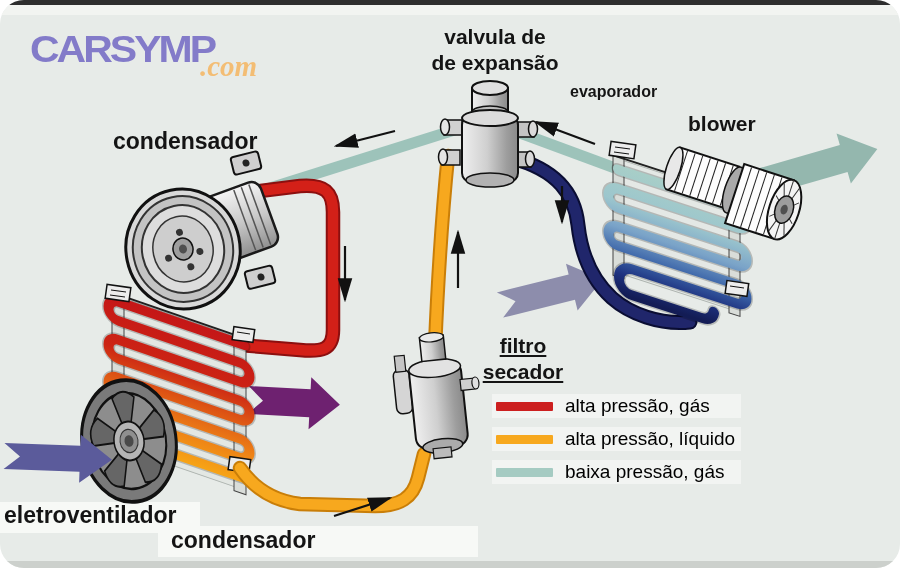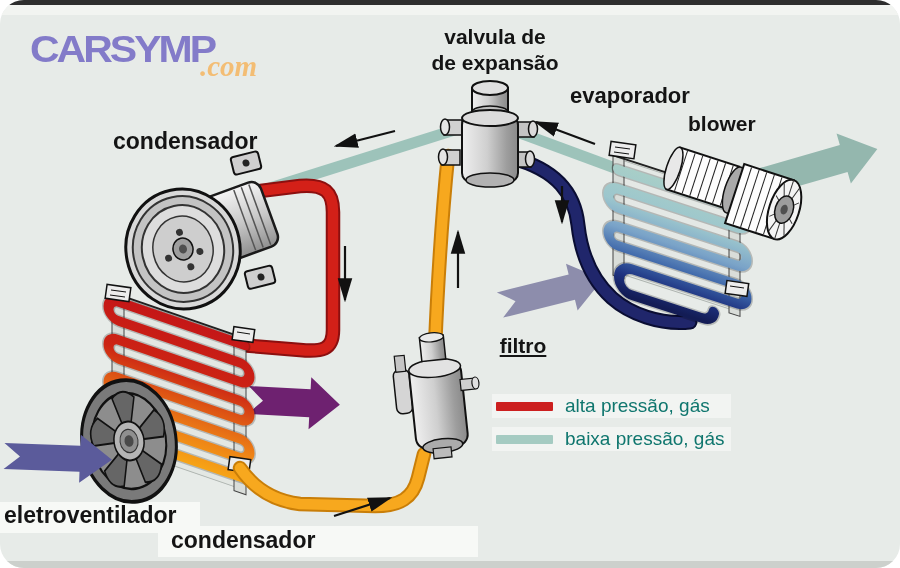--- a/index.html
+++ b/index.html
@@ -9,21 +9,21 @@
   .lbl{position:absolute;color:#141414;font-weight:bold;white-space:nowrap;}
   .lbl-center{text-align:center;}
   #logo-brand{position:absolute;left:30px;top:26px;font-size:41px;font-weight:bold;
               letter-spacing:-3px;color:#837bc9;transform:scaleY(.92);}
   #logo-tld{position:absolute;left:200px;top:50px;font-family:"Liberation Serif",serif;
             font-style:italic;font-size:29px;font-weight:bold;color:#f3bd74;}
   .legend{position:absolute;left:492px;top:394px;}
   .legend-row{display:flex;align-items:center;height:24px;margin-bottom:9px;
               background:rgba(255,255,255,.45);padding:0 6px 0 4px;}
   .legend-swatch{width:57px;height:9px;margin-right:12px;border-radius:1px;}
-  .legend-label{font-size:19px;color:#0f766e;}
+  .legend-label{font-size:19px;color:#000000;}
   svg{position:absolute;left:0;top:0;}
 </style>
 </head>
 <body>
 
 <div id="stage">
 
   <div class="strip" style="left:0;top:0;width:900px;height:5px;background:#2e2e2e;"></div>
   <div class="strip" style="left:0;top:5px;width:900px;height:10px;background:#f2f4f1;"></div>
   <div class="strip" style="left:0;top:561px;width:900px;height:7px;background:#ccd0cc;"></div>
@@ -263,32 +263,37 @@
   </svg>
 
   <div id="logo-brand">CARSYMP</div>
   <div id="logo-tld">.com</div>
 
   <div class="lbl" style="left:113px;top:128px;font-size:23px;">condensador</div>
   <div class="lbl lbl-center" style="left:415px;top:24px;width:160px;font-size:21px;line-height:26px;">
     <div>valvula de</div>
     <div>de expansão</div>
   </div>
-  <div class="lbl" style="left:570px;top:83px;font-size:22px;">evaporador</div>
+  <div class="lbl" style="left:570px;top:83px;font-size:16px;">evaporador</div>
   <div class="lbl" style="left:688px;top:112px;font-size:21px;">blower</div>
   <div class="lbl lbl-center" style="left:477px;top:333px;width:92px;font-size:21px;line-height:26px;text-decoration:underline;">
     <div>filtro</div>
+    <div>secador</div>
   </div>
   <div class="lbl" style="left:4px;top:502px;font-size:23px;">eletroventilador</div>
   <div class="lbl" style="left:171px;top:527px;font-size:23px;">condensador</div>
 
   <div class="legend">
     <div class="legend-row">
       <div class="legend-swatch" style="background: rgb(204, 31, 31);"></div>
       <div class="legend-label">alta pressão, gás</div>
     </div>
     <div class="legend-row">
+      <div class="legend-swatch" style="background: rgb(247, 168, 30);"></div>
+      <div class="legend-label">alta pressão, líquido</div>
+    </div>
+    <div class="legend-row">
       <div class="legend-swatch" style="background: rgb(165, 203, 194);"></div>
       <div class="legend-label">baixa pressão, gás</div>
     </div>
   </div>
 
 </div>
 
 </body></html>

